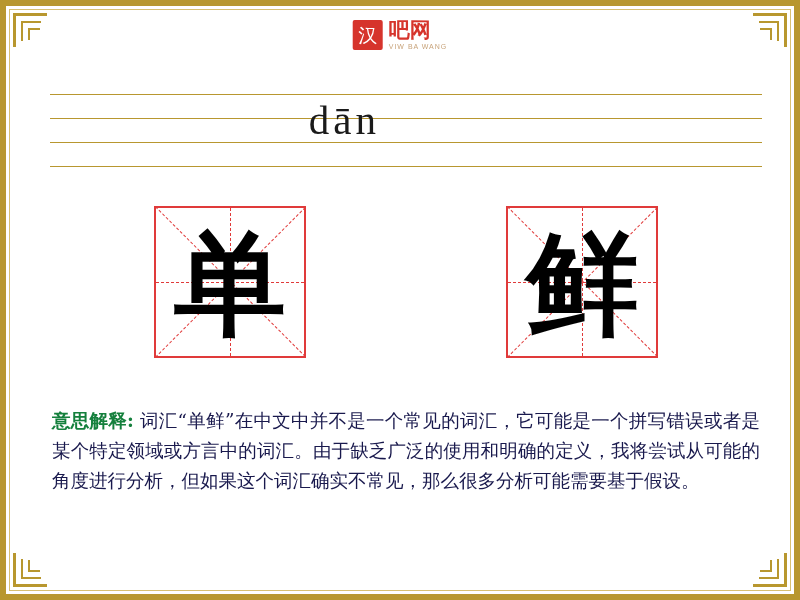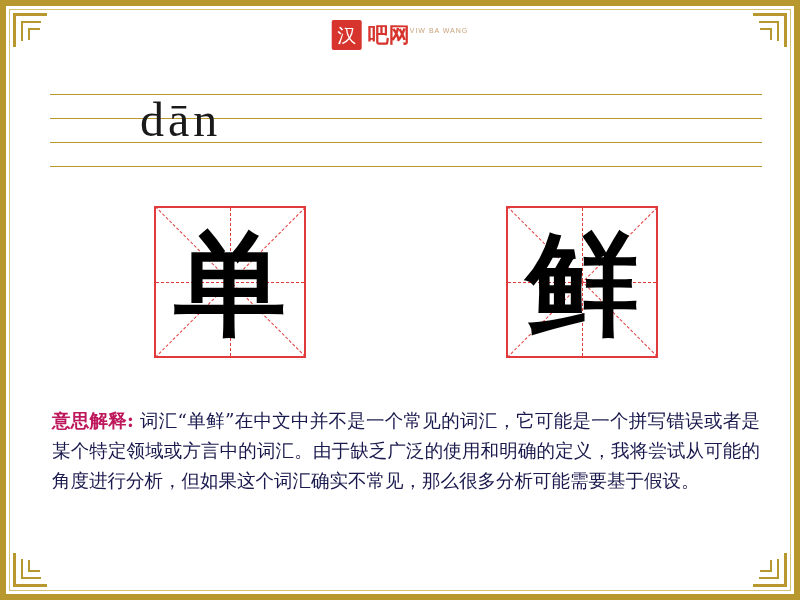--- a/index.html
+++ b/index.html
@@ -64,21 +64,21 @@
     width: 30px;
     height: 30px;
     background: #d6342c;
     color: #ffffff;
     font-size: 19px;
     line-height: 30px;
     text-align: center;
     font-family: "DejaVu Sans", sans-serif;
     border-radius: 2px;
   }
-  .logo-texts { display: flex; flex-direction: row; align-items: flex-start; }
+  .logo-texts { display: flex; flex-direction: column; align-items: flex-start; }
   .logo-main {
     color: #d6342c;
     font-size: 21px;
     font-weight: bold;
     line-height: 21px;
     font-family: "DejaVu Sans", sans-serif;
   }
   .logo-sub {
     color: #c8a37a;
     font-size: 7px;
@@ -105,25 +105,25 @@
   .pg-line.l1 { top: 0; }
   .pg-line.l2 { top: 24px; }
   .pg-line.l3 { top: 48px; }
   .pg-line.l4 { top: 72px; }
 
   .pinyin {
     position: absolute;
     top: -4px;
     height: 60px;
     line-height: 60px;
-    font-size: 48px;
+    font-size: 41px;
     color: #1a1a1a;
     font-family: "Liberation Serif", serif;
     letter-spacing: 4px;
-    text-align: left;
+    text-align: right;
   }
   .pinyin.p1 { left: 90px; width: 240px; }
   .pinyin.p2 { left: 400px; width: 240px; }
 
   
   .char-box {
     position: absolute;
     width: 152px;
     height: 152px;
     border: 2px solid #e03a3a;
@@ -185,21 +185,21 @@
     left: 46px;
     top: 400px;
     width: 708px;
     font-size: 18.5px;
     line-height: 30px;
     color: #19194d;
     font-family: "DejaVu Serif", serif;
     text-align: justify;
   }
   .explain b {
-    color: #be185d;
+    color: #15803d;
     font-weight: bold;
   }
 </style>
 </head>
 <body>
 
 <div class="page">
   <div class="page-inner"></div>
 
   <div class="corner tl">

